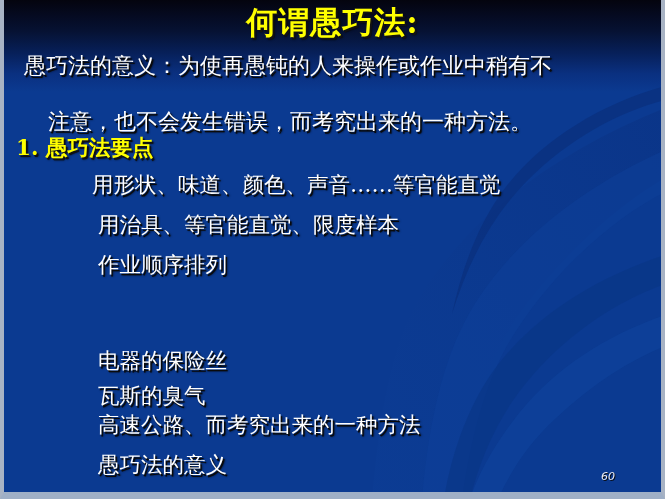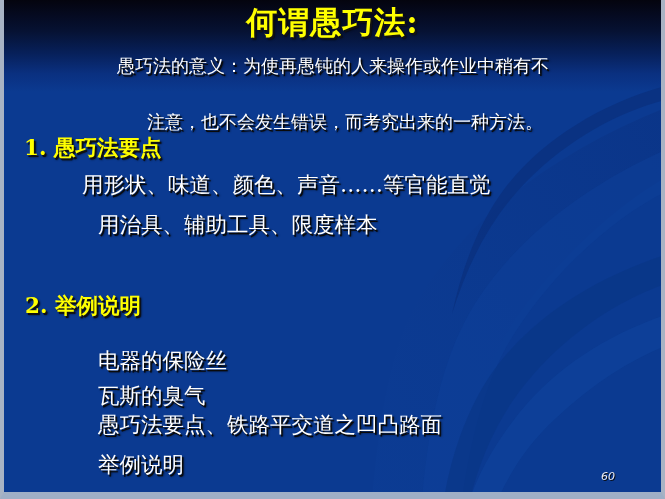--- a/index.html
+++ b/index.html
@@ -88,26 +88,25 @@
     letter-spacing: 1px;
     text-shadow: 2px 2px 0 #121212, 2px 2px 2px rgba(0,0,0,.9);
     white-space: nowrap;
   }
 
   .para {
     position: absolute;
     left: 24px;
     top: 50px;
     width: 618px;
-    font-size: 18px;
+    font-size: 22px;
     line-height: 32px;
     color: #ffffff;
     text-shadow: 1.5px 1.5px 0 #0a0a0a, 2px 2px 2px rgba(0,0,0,.75);
     text-indent: 0;
-    text-align: center;
   }
   .para .l2 { display: block; padding-left: 24px; margin-top: 24px; }
 
   .heading {
     position: absolute;
     font-size: 21.5px;
     font-weight: bold;
     color: #ffff00;
     text-shadow: 1.6px 1.6px 0 #101010, 2px 2px 2px rgba(0,0,0,.85);
     white-space: nowrap;
@@ -170,31 +169,31 @@
 
   <div id="content">
 
     <div class="title">何谓愚巧法:</div>
 
     <div class="para">
       <span>愚巧法的意义：为使再愚钝的人来操作或作业中稍有不</span>
       <span class="l2">注意，也不会发生错误，而考究出来的一种方法。</span>
     </div>
 
-    <div class="heading" style="left:24px; top:133px;">1. 愚巧法要点</div>
+    <div class="heading" style="left:16px; top:133px;">1. 愚巧法要点</div>
 
-    <div class="bullet" style="left:82px; top:170px;">用形状、味道、颜色、声音……等官能直觉</div>
-    <div class="bullet" style="left:98px; top:210px;">用治具、辅助工具、限度样本</div>
+    <div class="bullet" style="left:92px; top:170px;">用形状、味道、颜色、声音……等官能直觉</div>
+    <div class="bullet" style="left:98px; top:210px;">用治具、等官能直觉、限度样本</div>
+    <div class="bullet" style="left:98px; top:250px;">作业顺序排列</div>
 
-    <div class="heading" style="left:25px; top:291px;">2. 举例说明</div>
 
     <div class="bullet" style="left:98px; top:346px;">电器的保险丝</div>
     <div class="bullet" style="left:98px; top:370px;margin-top:11px;">瓦斯的臭气</div>
-    <div class="bullet" style="left:98px; top:410px;">愚巧法要点、铁路平交道之凹凸路面</div>
-    <div class="bullet" style="left:98px; top:450px;">举例说明</div>
+    <div class="bullet" style="left:98px; top:410px;">高速公路、而考究出来的一种方法</div>
+    <div class="bullet" style="left:98px; top:450px;">愚巧法的意义</div>
 
     <div class="pagenum">60</div>
 
   </div>
 
   <div id="frame-border"></div>
 
 </div>
 
 </body></html>

